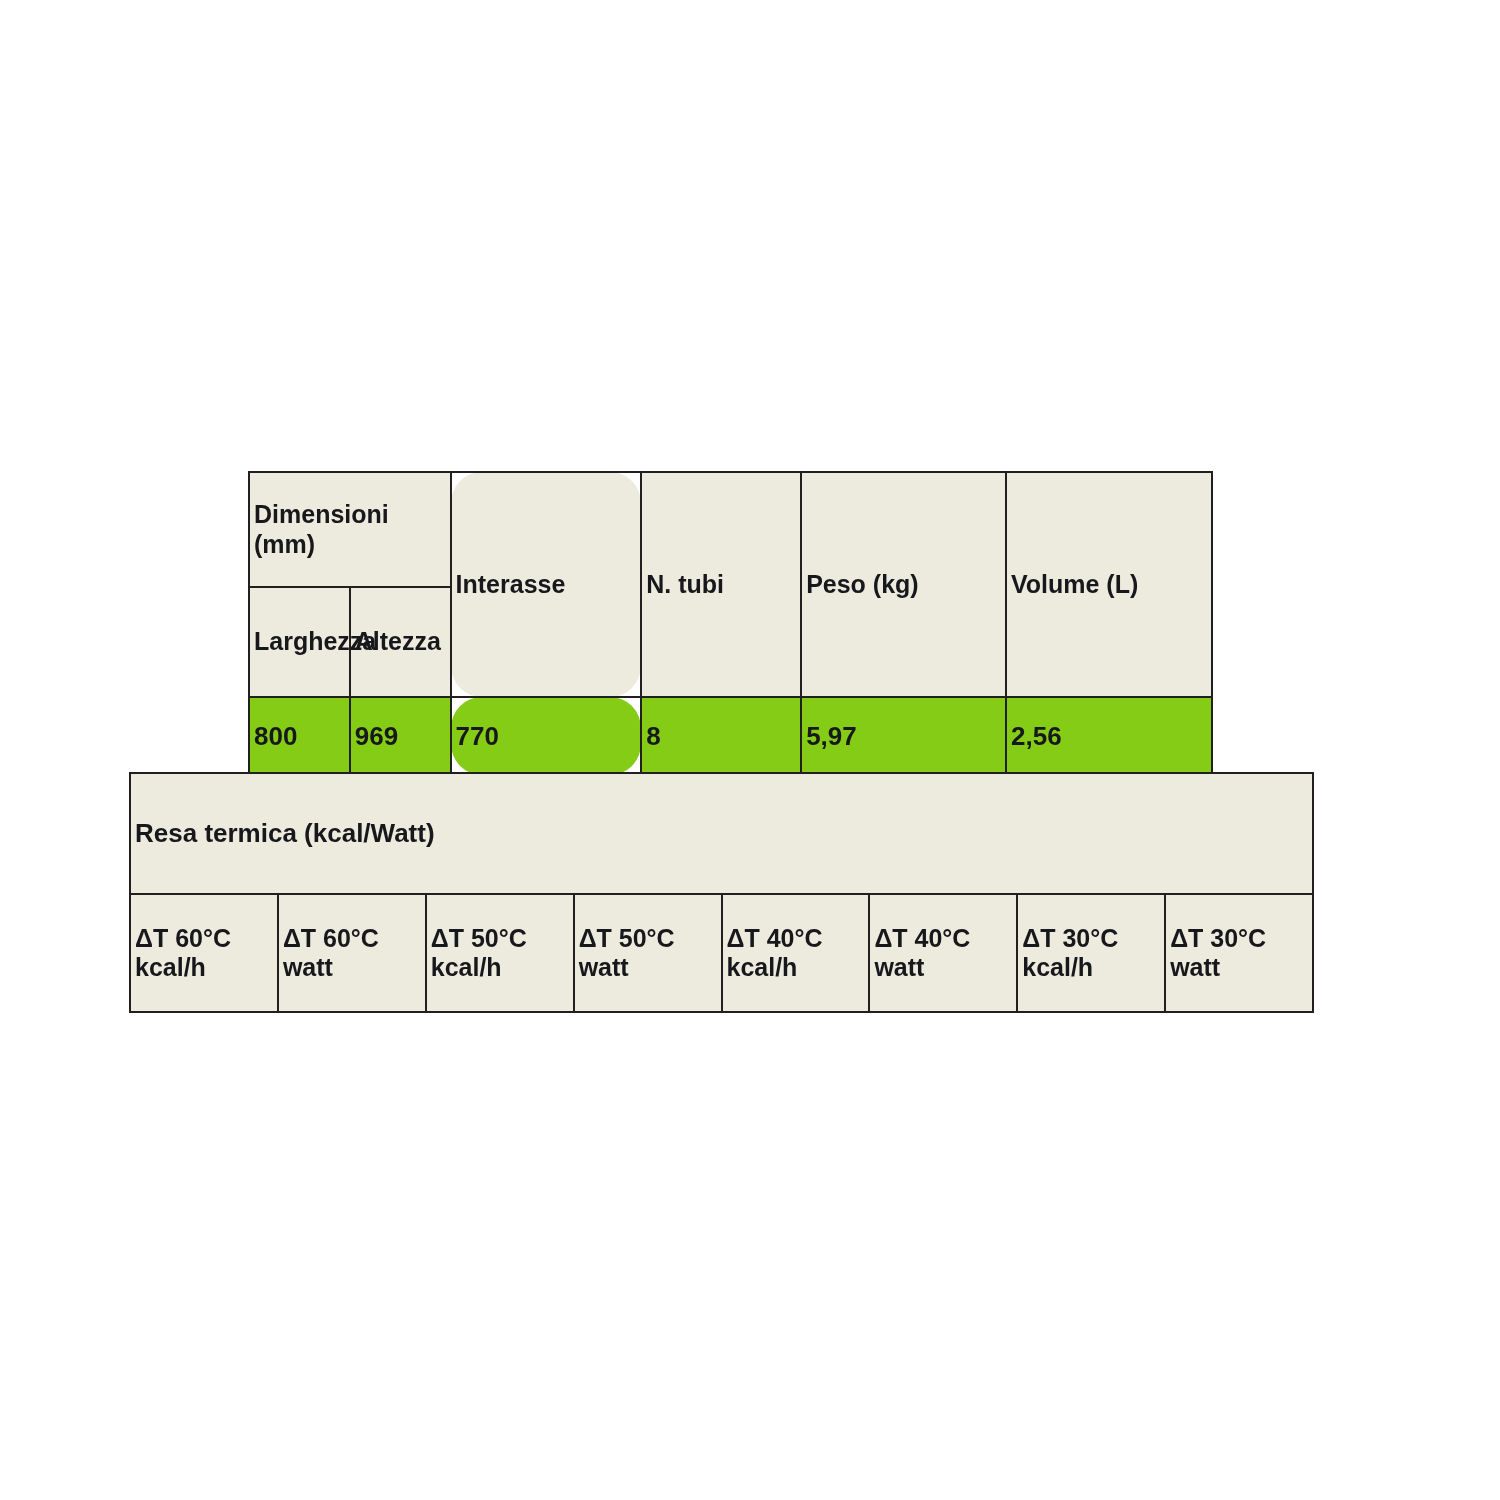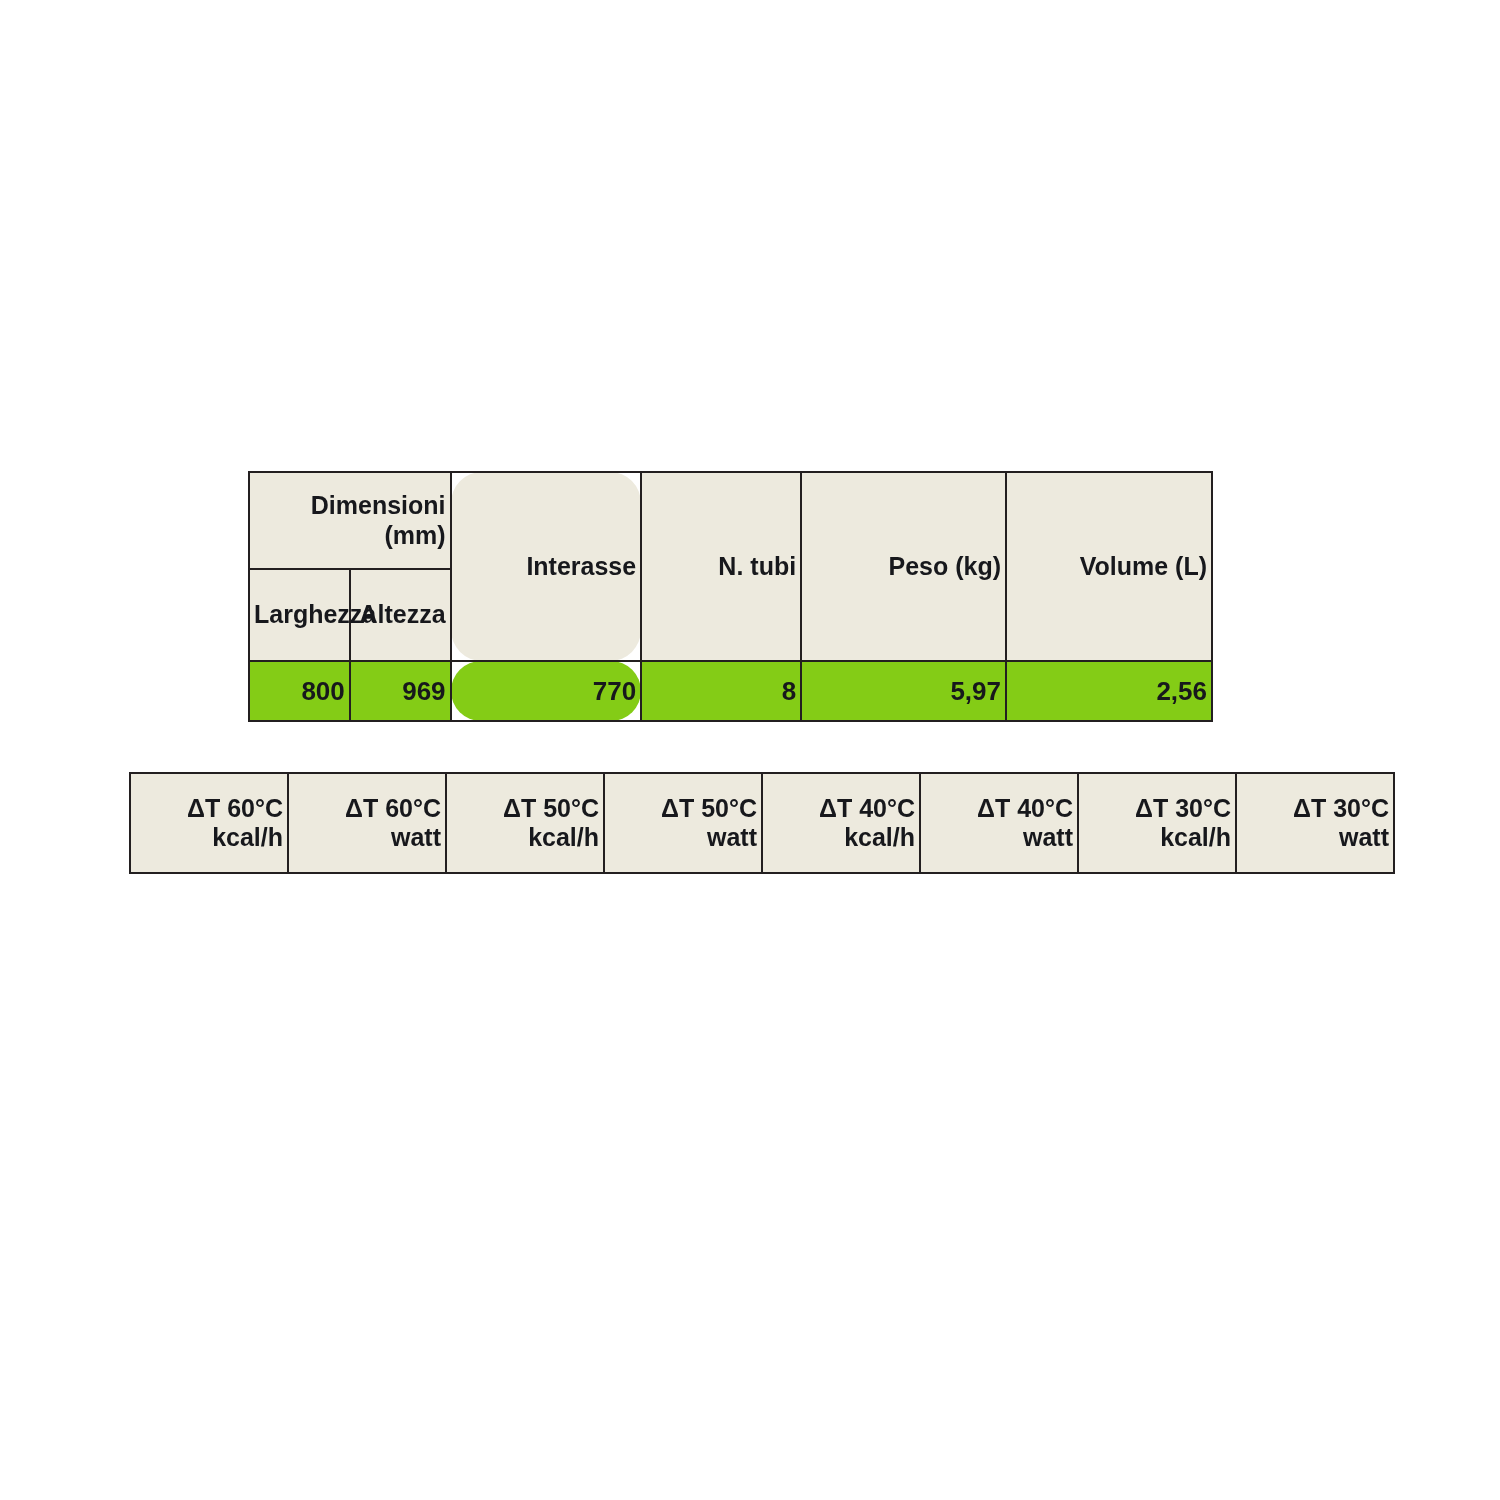--- a/index.html
+++ b/index.html
@@ -18,23 +18,23 @@
 
   .spec-table {
     position: absolute;
     border-collapse: collapse;
     table-layout: fixed;
     background: #ffffff;
   }
 
   .spec-table td {
     border: 2.5px solid #231f20;
-    text-align: right;
+    text-align: left;
     vertical-align: middle;
-    padding: 8px 4px;
+    padding: 17px 4px;
     color: #17181c;
   }
 
   .hdr {
     background: #edeade;
     font-weight: bold;
     font-size: 25px;
     line-height: 1.18;
   }
 
@@ -100,20 +100,23 @@
       <td class="val c3">770</td>
       <td class="val c4">8</td>
       <td class="val c5">5,97</td>
       <td class="val c6">2,56</td>
     </tr>
   </tbody>
 </table>
 
 <table id="table-resa" class="spec-table">
   <tbody>
+    <tr class="title-row">
+      <td class="hdr" colspan="8">Resa termica (kcal/Watt)</td>
+    </tr>
     <tr class="sub-row">
       <td class="hdr rc">
         <div>ΔT 60°C</div>
         <div>kcal/h</div>
       </td>
       <td class="hdr rc">
         <div>ΔT 60°C</div>
         <div>watt</div>
       </td>
       <td class="hdr rc">

